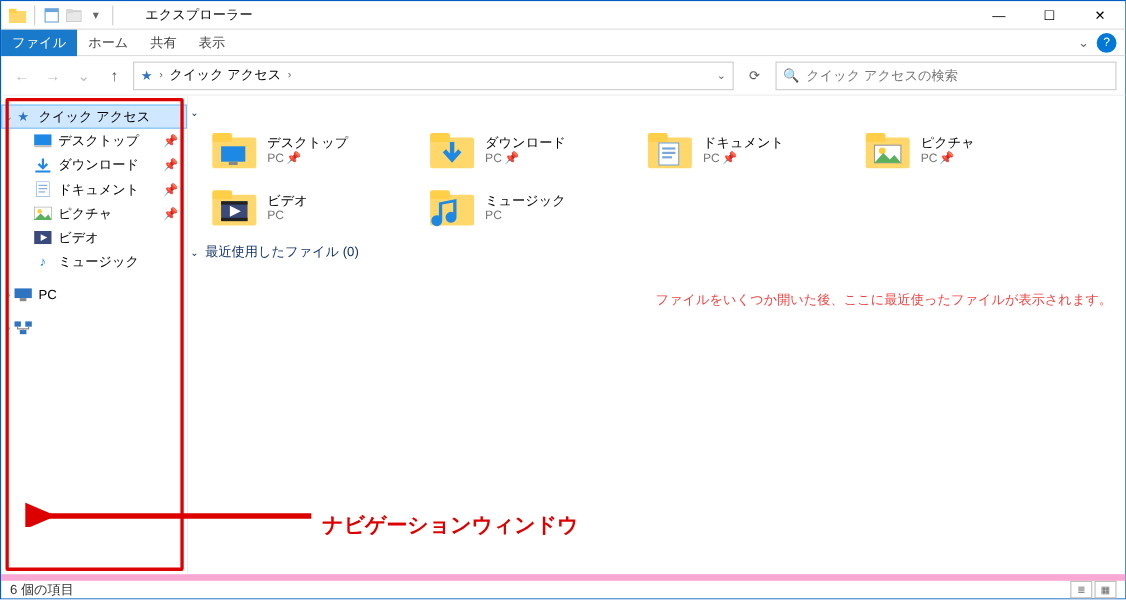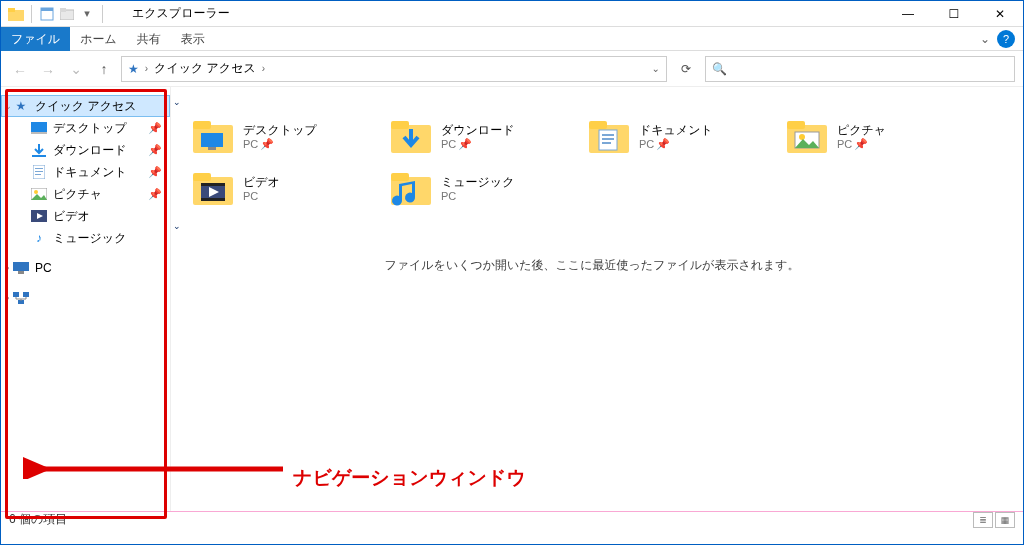--- a/index.html
+++ b/index.html
@@ -49,26 +49,26 @@
 .content { flex: 1; padding: 6px 12px 0 2px; position: relative; }
 .group-head { display: flex; align-items: center; gap: 6px; color: #14356a; padding: 4px 0; }
 .group-head .chev { font-size: 9px; }
 .folders { display: flex; flex-wrap: wrap; gap: 12px 8px; padding: 6px 0 8px 18px; }
 .folder { width: 190px; display: flex; align-items: center; gap: 8px; }
 .folder .ficon { width: 44px; height: 40px; display: flex; align-items: center; justify-content: center; position: relative; }
 .folder .meta { line-height: 14px; }
 .folder .fname { color: #000; }
 .folder .floc { color: #777; font-size: 11px; }
 .folder .fpin { color: #888; font-size: 11px; display: inline-block; margin-left: 2px; }
-.recent-msg { color: #404040; text-align: center; margin-top: 22px; font-size: 12px; }
+.recent-msg { color: #ef4444; text-align: right; margin-top: 22px; font-size: 12px; }
 
 .annot-arrow { position: absolute; left: 22px; top: 282px; z-index: 25; }
 .annot-label { position: absolute; left: 292px; top: 378px; color: #d00; font-weight: bold; font-size: 19px; z-index: 25; }
 
-.status { height: 22px; border-top: 1px solid #f9a8d4; display: flex; align-items: flex-end; padding: 16px 8px; font-size: 12px; color: #333; }
+.status { height: 22px; border-top: 6px solid #f9a8d4; display: flex; align-items: flex-start; padding: 0 8px; font-size: 12px; color: #333; }
 .status .spacer { flex: 1; }
 .status .viewbtn { width: 20px; height: 16px; border: 1px solid #bbb; margin-left: 2px; display: flex; align-items: center; justify-content: center; font-size: 9px; color: #666; }
 
 .svg { display: block; }
 </style>
 </head>
 <body>
 
 <div class="window">
 
@@ -121,20 +121,21 @@
     <div class="addr">
       <span style="color:#2f74c0;font-size:12px;">★</span>
       <span class="sep-caret">›</span>
       <span class="crumb">クイック アクセス</span>
       <span class="sep-caret">›</span>
       <span class="drop">⌄</span>
     </div>
     <div class="refresh">⟳</div>
     <div class="search">
       <span>🔍</span>
+      <input placeholder="クイック アクセスの検索" style="">
     </div>
   </div>
 
   <div class="body">
 
     <div class="annot-box"></div>
 
     <div class="navpane">
       <div class="navitem top selected">
         <span class="exp">⌄</span>
@@ -312,20 +313,21 @@
             </div>
             <div class="meta">
               <div class="fname">ミュージック</div>
               <div class="floc">PC</div>
             </div>
           </div>
         </div>
 
       <div class="group-head">
         <span class="chev">⌄</span>
+        <span>最近使用したファイル (0)</span>
       </div>
       <div class="recent-msg">ファイルをいくつか開いた後、ここに最近使ったファイルが表示されます。</div>
     </div>
 
     <svg class="annot-arrow" width="270" height="110">
       <defs>
           <marker id="ah" markerWidth="14" markerHeight="12" refX="2" refY="6" orient="auto">
         <path d="M14 0 L0 6 L14 12 Z" fill="#d00"></path>
       </marker>
         </defs>

